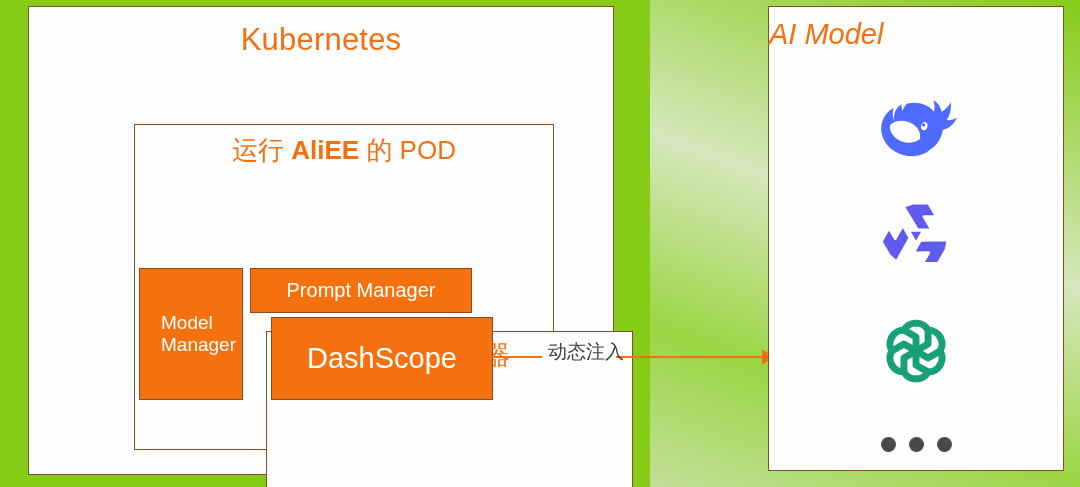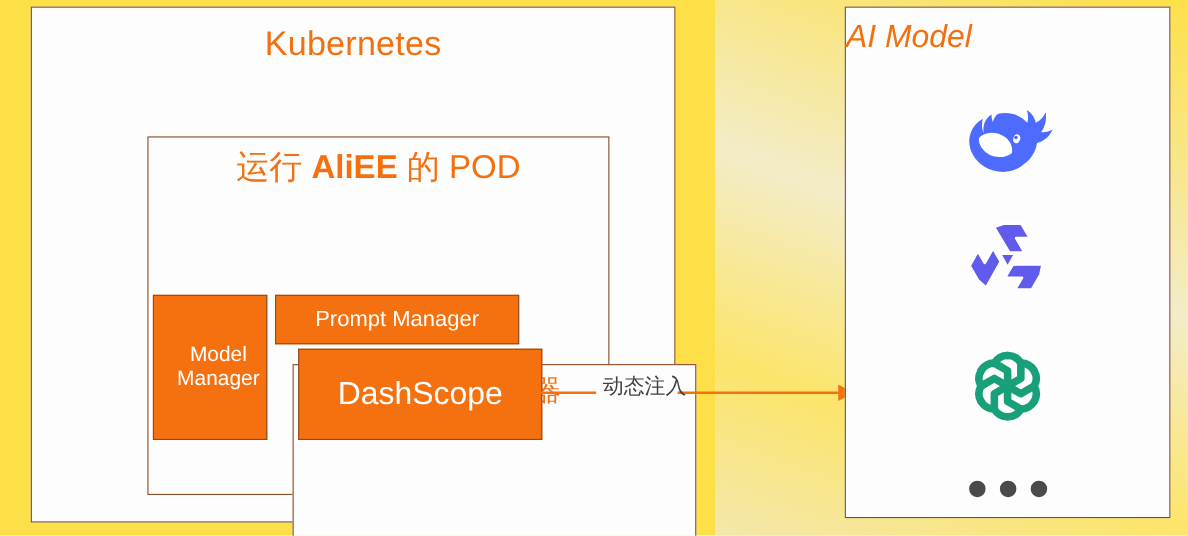--- a/index.html
+++ b/index.html
@@ -12,21 +12,21 @@
     height: 487px;
     font-family: "Liberation Sans", "DejaVu Sans", sans-serif;
     overflow: hidden;
     position: relative;
   }
   #stage {
     position: absolute;
     left: 0; top: 0;
     width: 1080px;
     height: 487px;
-    background: #fde047;
+    background: #84cc16;
   }
   
   .bg-wash {
     position: absolute;
     right: 0; top: 0;
     width: 430px; height: 487px;
     background: linear-gradient(200deg, rgba(243,243,245,0.0) 0%, rgba(240,240,243,0.75) 45%, rgba(248,248,250,0.2) 75%, rgba(236,236,240,0.6) 100%);
     pointer-events: none;
   }
   .panel {
@@ -54,21 +54,21 @@
   #pod-panel {
     left: 105px; top: 117px;
     width: 420px; height: 326px;
   }
   #pod-title {
     position: absolute;
     left: 0; top: 11px;
     width: 100%;
     text-align: center;
     color: #f4700f;
-    font-size: 30px;
+    font-size: 26px;
     line-height: 1.15;
     white-space: nowrap;
   }
   #pod-title .bold { font-weight: bold; }
   
   #j2ee-panel {
     left: 131px; top: 206px;
     width: 367px; height: 211px;
   }
   #j2ee-title {
@@ -83,21 +83,21 @@
   
   .oblock {
     position: absolute;
     background: #f5710f;
     border: 1.4px solid #8a4a22;
     box-sizing: border-box;
     color: #ffffff;
     display: flex;
     align-items: center;
     justify-content: center;
-    text-align: center;
+    text-align: left;
     line-height: 1.16;
   }
   #model-filter {
     left: 139px; top: 268px;
     width: 104px; height: 132px;
     font-size: 19px;
     padding-left: 15px;
   }
   #prompt-manager {
     left: 250px; top: 268px;

